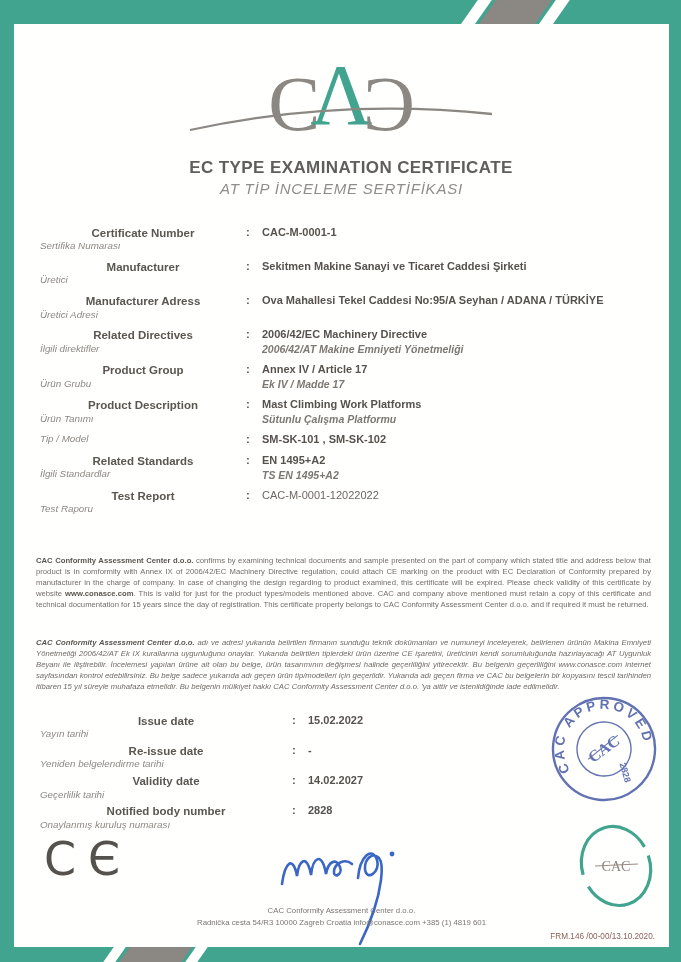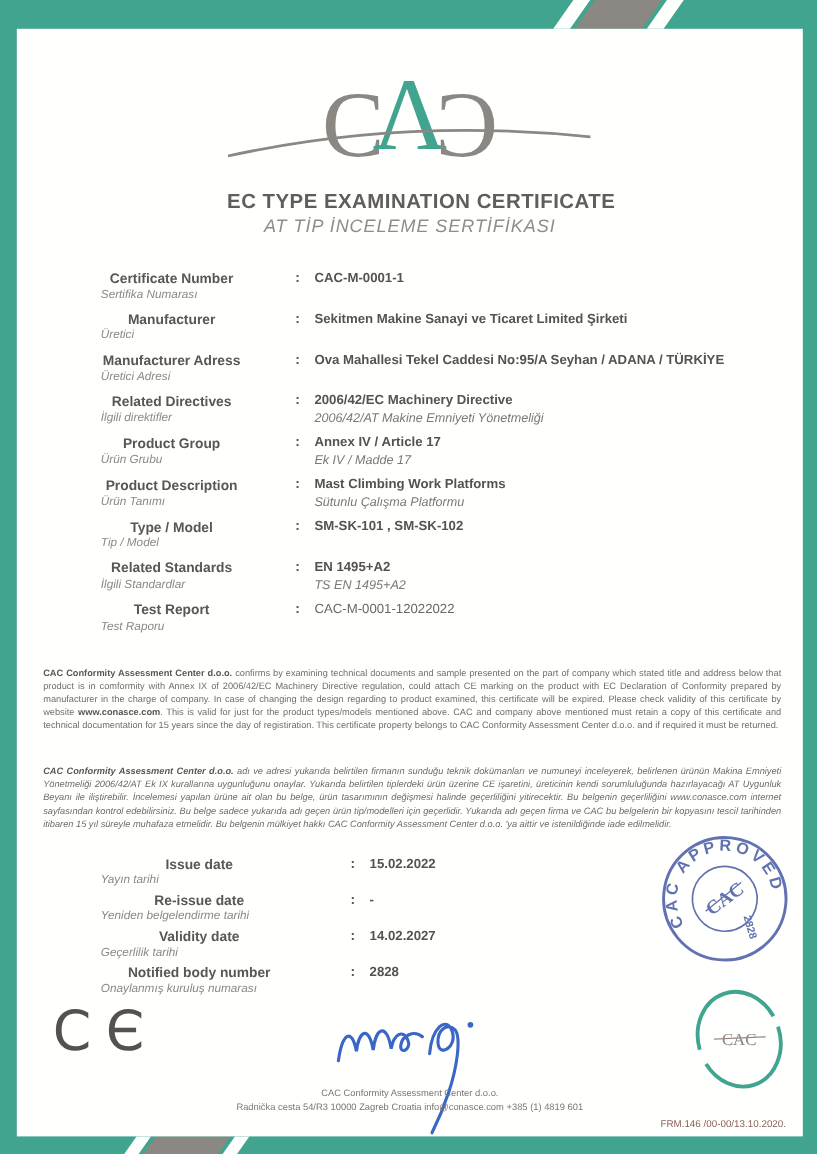--- a/index.html
+++ b/index.html
@@ -24,25 +24,25 @@
 
   .title{position:absolute;top:158px;left:0;width:681px;text-align:center;
          font-size:17px;font-weight:bold;letter-spacing:.4px;color:#605E5B;}
   .subtitle{position:absolute;top:180px;left:0;width:681px;text-align:center;
             font-size:15px;font-style:italic;color:#8F8D89;letter-spacing:.8px;}
 
   
   .fields{position:absolute;top:226px;left:40px;right:28px;}
   .frow{display:grid;grid-template-columns:206px 16px 1fr;margin-bottom:7px;}
   .l1{font-size:11.5px;font-weight:bold;color:#5A5651;line-height:1.25;text-align:center;}
-  .l2{font-size:9.8px;font-style:italic;color:#8C8883;line-height:1.3;margin-left:44px;}
+  .l2{font-size:9.8px;font-style:italic;color:#8C8883;line-height:1.3;}
   .fsep{font-size:11.5px;font-weight:bold;color:#5A5651;}
   .v1{font-size:11px;font-weight:bold;color:#56524E;line-height:1.25;}
   .v1.plain{font-weight:normal;color:#6B6762;}
-  .v2{font-size:10.5px;font-style:italic;color:#7C7873;line-height:1.35;}
+  .v2{font-size:10.5px;font-style:italic;color:#7C7873;line-height:1.35;font-weight:bold;}
   .v2:empty{display:none;}
 
   
   .para{position:absolute;left:36px;right:26px;font-size:7.7px;line-height:1.42;
         text-align:justify;color:#716D68;}
   .para.en{top:556px;}
   .para.tr{top:638px;font-style:italic;color:#6E6A65;}
   .para b{color:#5A5651;}
 
   
@@ -103,21 +103,21 @@
              </div>
       </div>
 
       <div class="frow">
         <div>
             <div class="l1">Manufacturer</div>
              <div class="l2">Üretici</div>
           </div>
         <div class="fsep">:</div>
         <div>
-            <div class="v1">Sekitmen Makine Sanayi ve Ticaret Limited Şirketi</div>
+            <div class="v1">Sekitmen Makine Sanayi ve Ticaret Caddesi Şirketi</div>
              </div>
       </div>
 
       <div class="frow">
         <div>
             <div class="l1">Manufacturer Adress</div>
              <div class="l2">Üretici Adresi</div>
           </div>
         <div class="fsep">:</div>
         <div>
@@ -156,21 +156,20 @@
           </div>
         <div class="fsep">:</div>
         <div>
             <div class="v1">Mast Climbing Work Platforms</div>
              <div class="v2">Sütunlu Çalışma Platformu</div>
           </div>
       </div>
 
       <div class="frow">
         <div>
-            <div class="l1">Type / Model</div>
              <div class="l2">Tip / Model</div>
           </div>
         <div class="fsep">:</div>
         <div>
             <div class="v1">SM-SK-101 , SM-SK-102</div>
              </div>
       </div>
 
       <div class="frow">
         <div>

